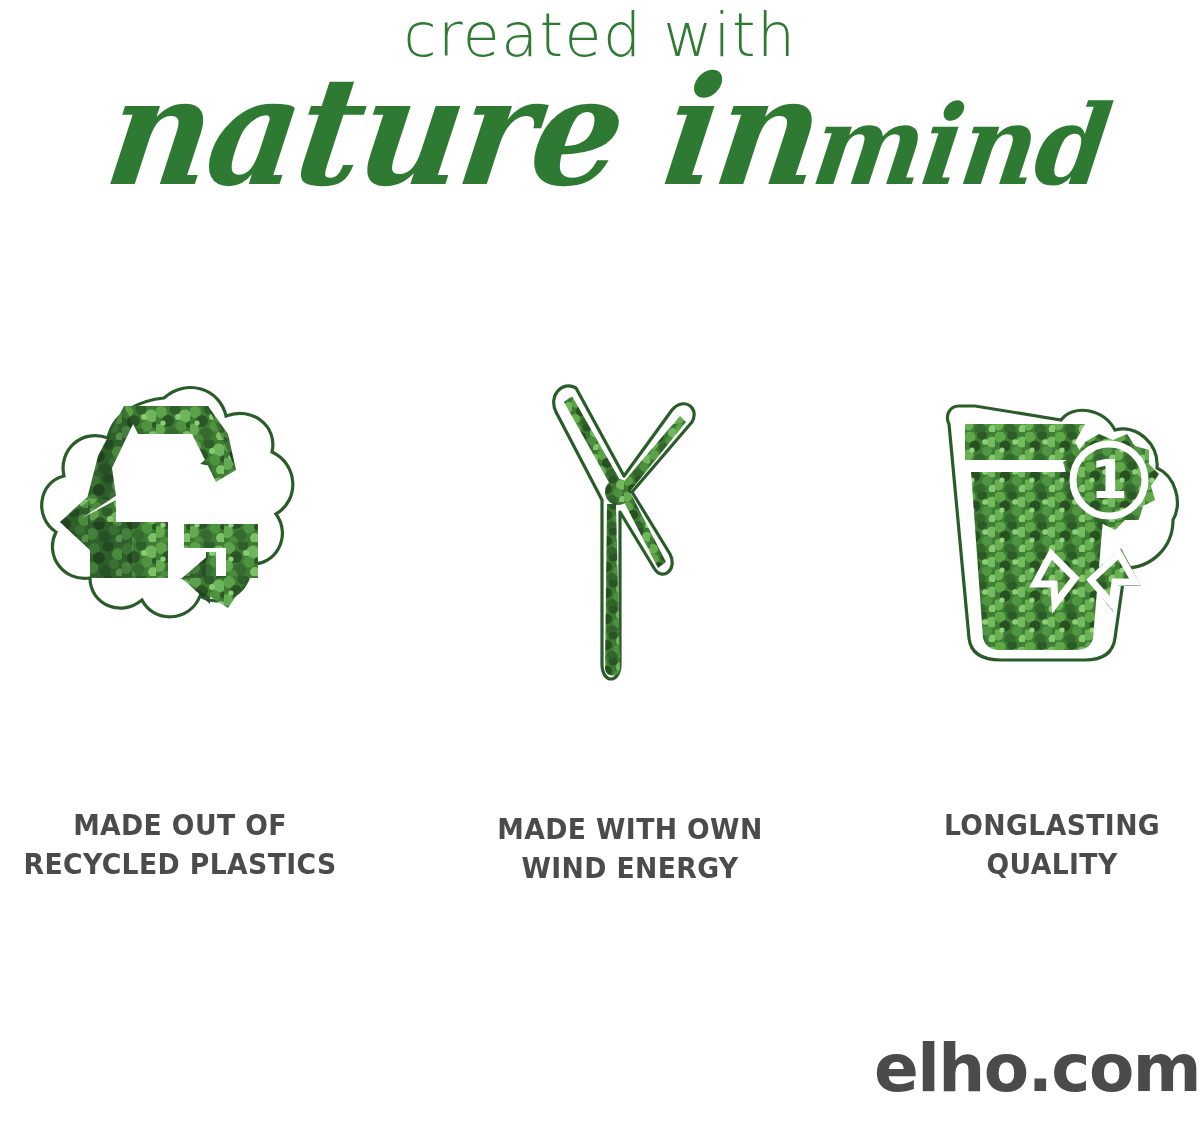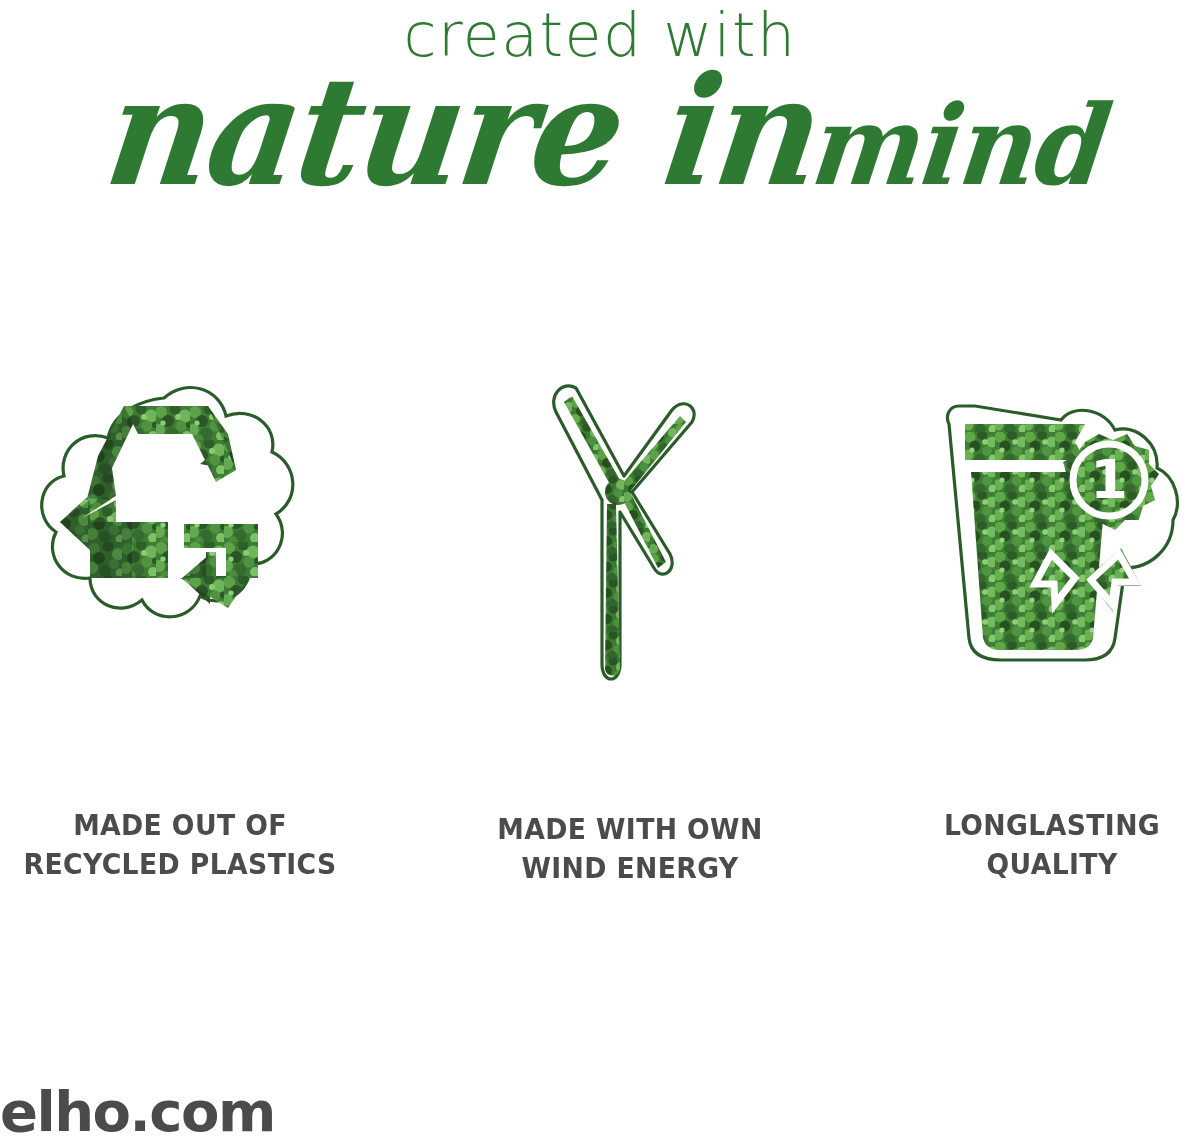--- a/index.html
+++ b/index.html
@@ -93,26 +93,26 @@
   }
   .caption.p1 { left: -120px; top: 806px; width: 600px; }
   .caption.p2 { left: 330px;  top: 810px; width: 600px; }
   .caption.p3 { left: 752px;  top: 806px; width: 600px; }
   .caption .ln { display: block; }
 
   
   .footer-logo {
     position: absolute;
     left: 0;
-    top: 1084px;
-    width: 1200px;
-    text-align: left;
+    top: 1036px;
+    width: 1200px;
+    text-align: right;
     font-family: "DejaVu Sans", sans-serif;
     font-weight: 700;
-    font-size: 56px;
+    font-size: 66px;
     letter-spacing: -1.5px;
     color: #4b4b4b;
     line-height: 1;
   }
 </style>
 </head>
 <body>
 
 <div class="headline-block">
   <div class="kicker">created with</div>

